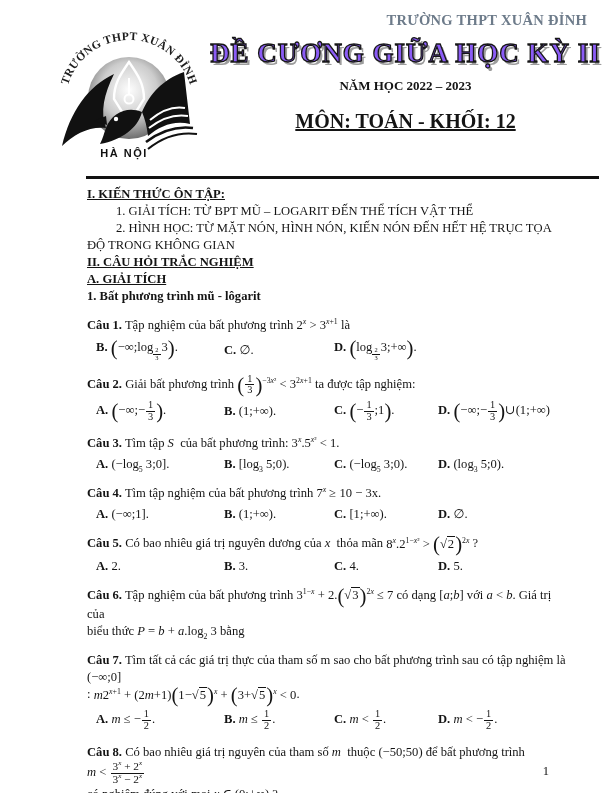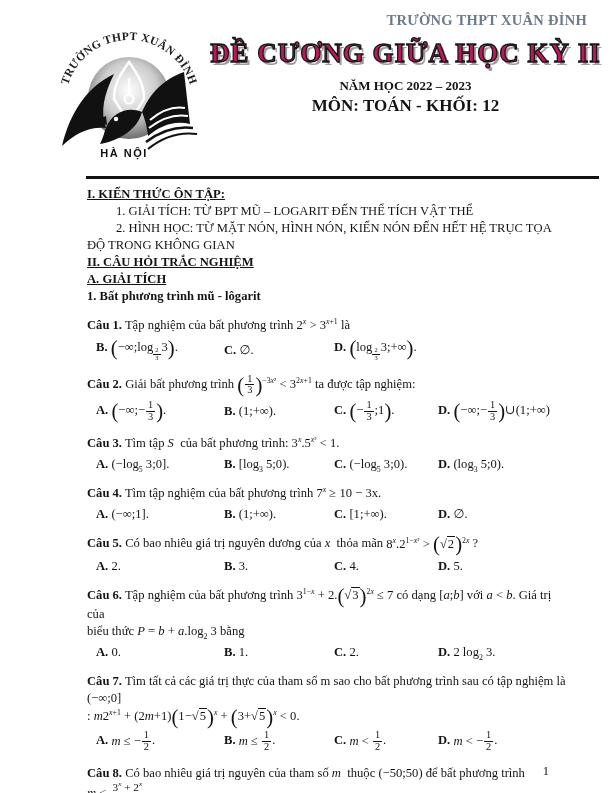--- a/index.html
+++ b/index.html
@@ -4,24 +4,24 @@
 <style>
   html,body{margin:0;padding:0;background:#ececec;}
   .page{width:611px;height:793px;margin:0 auto;background:#ffffff;position:relative;overflow:hidden;
         font-family:"Liberation Serif","DejaVu Serif",serif;color:#141414;}
   
   .school-name{position:absolute;top:12px;right:24px;font-size:14.5px;font-weight:bold;
                color:#6d7b8a;letter-spacing:0.3px;}
   .header-row{display:flex;padding:24px 10px 0 50px;}
   .logo{width:160px;flex:0 0 160px;}
   .header-right{flex:1;text-align:center;padding-top:14px;}
-  .doc-title{font-size:27px;font-weight:bold;letter-spacing:1px;color:#be185d;
+  .doc-title{font-size:27px;font-weight:bold;letter-spacing:1px;color:#8b5cf6;
              -webkit-text-stroke:1.3px #161616;text-shadow:2.5px 2.5px 0 #9d9d9d;white-space:nowrap;}
   .doc-year{font-size:13px;font-weight:bold;margin-top:9px;}
-  .doc-subject{font-size:17px;font-weight:bold;margin-top:2px;}
+  .doc-subject{font-size:20px;font-weight:bold;margin-top:16px;text-decoration:underline;}
   .rule{height:2.6px;background:#111;margin:8px 12px 0 86px;}
   
   .content{padding:7px 42px 0 87px;font-size:12.6px;line-height:1.36;}
   .sec-heading{font-weight:bold;}
   .u{text-decoration:underline;}
   .sec-item b{font-weight:normal;margin-left:29px;}
   .b{font-weight:bold;}
   
   .q{margin-top:12px;}
   .ql{font-weight:bold;}
@@ -147,26 +147,20 @@
           <div class="qtext"><b class="ql">Câu 5.</b> Có bao nhiêu giá trị nguyên dương của <i>x</i>&nbsp; thỏa mãn <span class="m">8<sup><i>x</i></sup>.2<sup>1−<i>x</i>²</sup> &gt; <span class="bp">(</span><span class="sq">√<span class="rad">2</span></span><span class="bp">)</span><sup>2<i>x</i></sup></span> ?</div>
           <div class="opts">
             <div class="opt"><b class="ok">A.</b> 2.</div>
             <div class="opt"><b class="ok">B.</b> 3.</div>
             <div class="opt"><b class="ok">C.</b> 4.</div>
             <div class="opt"><b class="ok">D.</b> 5.</div>
           </div>
         </div>
         <div class="q">
           <div class="qtext"><b class="ql">Câu 6.</b> Tập nghiệm của bất phương trình <span class="m">3<sup>1−<i>x</i></sup> + 2.<span class="bp">(</span><span class="sq">√<span class="rad">3</span></span><span class="bp">)</span><sup>2<i>x</i></sup> ≤ 7</span> có dạng <span class="m">[<i>a</i>;<i>b</i>]</span> với <span class="m"><i>a</i> &lt; <i>b</i>.</span> Giá trị của<br>biểu thức <span class="m"><i>P</i> = <i>b</i> + <i>a</i>.log<sub>2</sub> 3</span> bằng</div>
-          <div class="opts">
-            <div class="opt"><b class="ok">A.</b> 0.</div>
-            <div class="opt"><b class="ok">B.</b> 1.</div>
-            <div class="opt"><b class="ok">C.</b> 2.</div>
-            <div class="opt"><b class="ok">D.</b> <span class="m">2 log<sub>2</sub> 3</span>.</div>
-          </div>
         </div>
         <div class="q">
           <div class="qtext"><b class="ql">Câu 7.</b> Tìm tất cả các giá trị thực của tham số m sao cho bất phương trình sau có tập nghiệm là <span class="m">(−∞;0]</span><br>: <span class="m"><i>m</i>2<sup><i>x</i>+1</sup> + (2<i>m</i>+1)<span class="bp">(</span>1−<span class="sq">√<span class="rad">5</span></span><span class="bp">)</span><sup><i>x</i></sup> + <span class="bp">(</span>3+<span class="sq">√<span class="rad">5</span></span><span class="bp">)</span><sup><i>x</i></sup> &lt; 0</span>.</div>
           <div class="opts">
             <div class="opt"><b class="ok">A.</b> <span class="m"><i>m</i> ≤ −<span class="fr"><span class="n">1</span><span class="d">2</span></span></span>.</div>
             <div class="opt"><b class="ok">B.</b> <span class="m"><i>m</i> ≤ <span class="fr"><span class="n">1</span><span class="d">2</span></span></span>.</div>
             <div class="opt"><b class="ok">C.</b> <span class="m"><i>m</i> &lt; <span class="fr"><span class="n">1</span><span class="d">2</span></span></span>.</div>
             <div class="opt"><b class="ok">D.</b> <span class="m"><i>m</i> &lt; −<span class="fr"><span class="n">1</span><span class="d">2</span></span></span>.</div>
           </div>
         </div>

